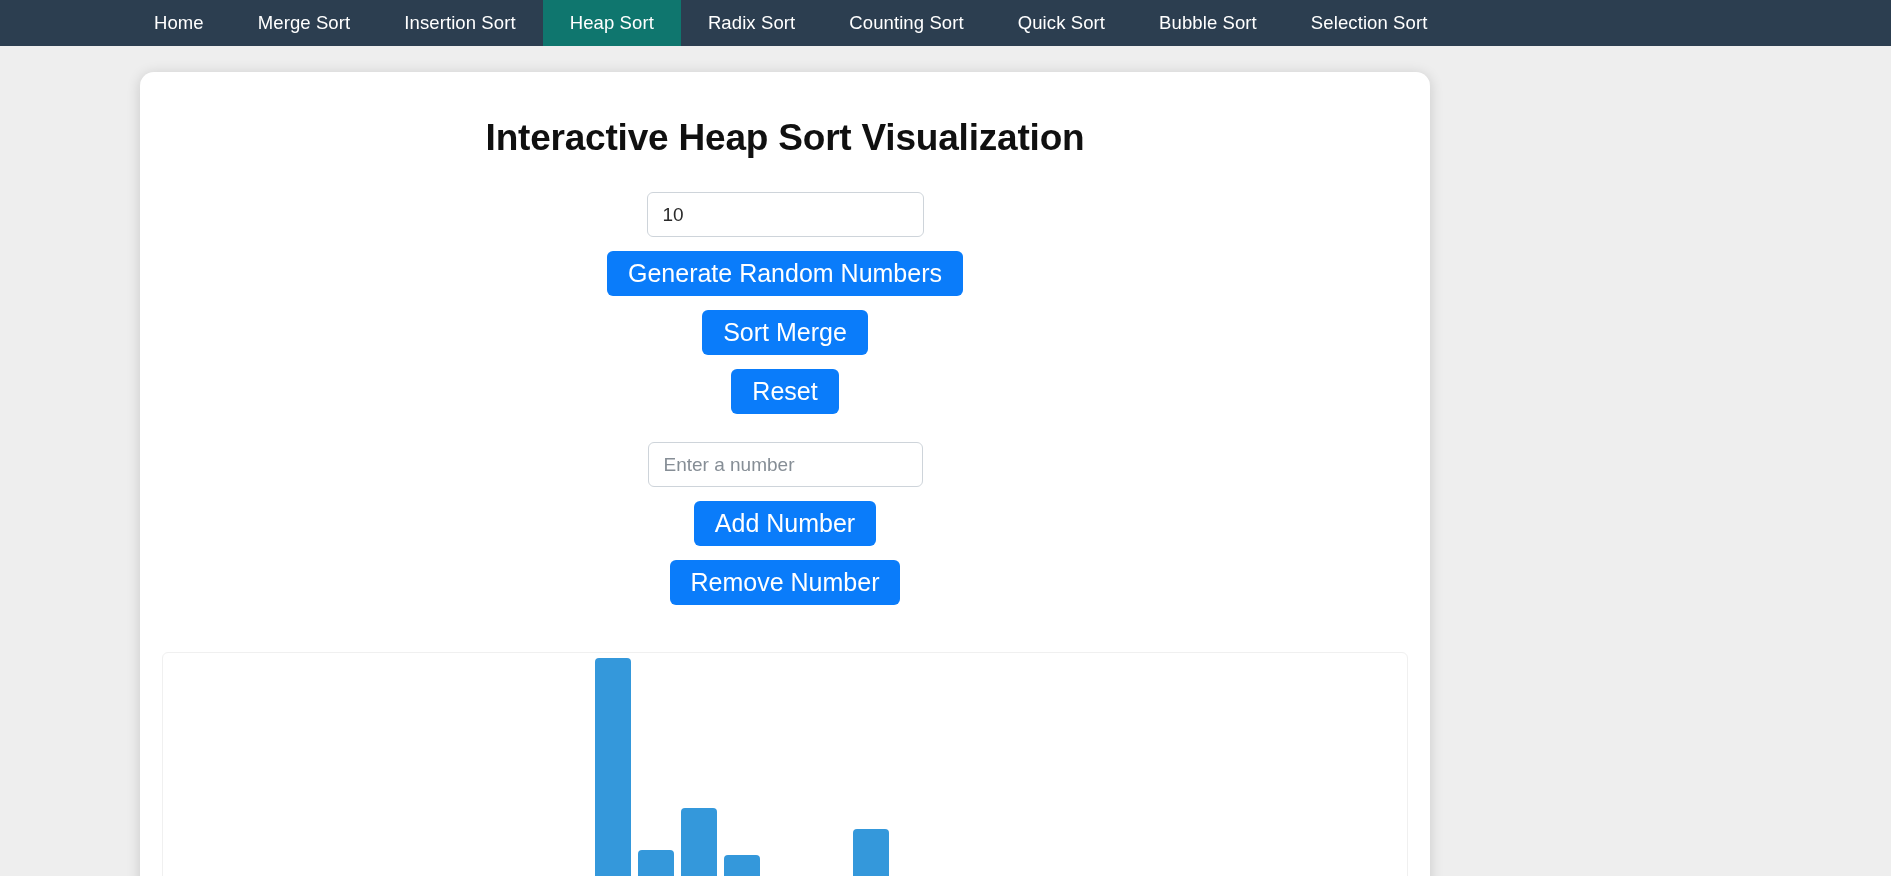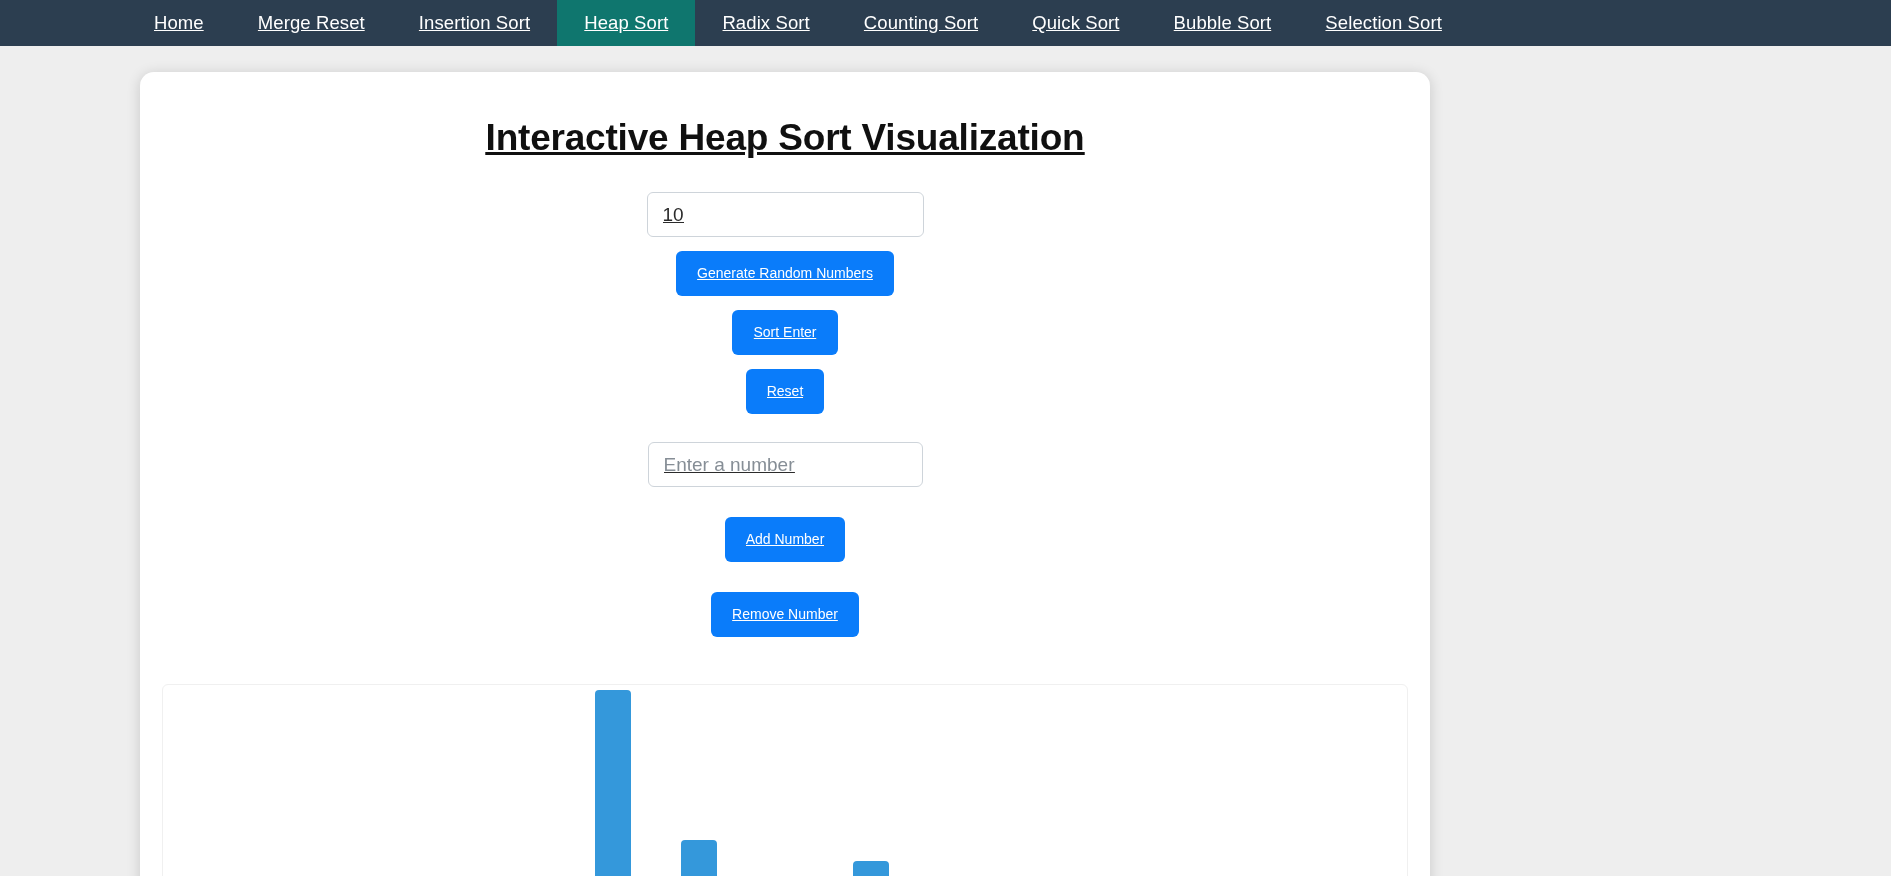--- a/index.html
+++ b/index.html
@@ -1,16 +1,16 @@
 <!DOCTYPE html>
 <html><head>
 <meta charset="utf-8">
 <title>Interactive Heap Sort Visualization</title>
 <style>
-  * { box-sizing: border-box; text-decoration: underline; }
+  * { box-sizing: border-box; }
   html, body {
     margin: 0;
     padding: 0;
     width: 1891px;
     height: 876px;
     overflow: hidden;
     background: #eeeeee;
     font-family: "Liberation Sans", sans-serif;
   }
 
@@ -73,21 +73,21 @@
   .controls-row {
     display: flex;
     align-items: center;
     justify-content: center;
     gap: 14px;
     margin-top: 33px;
     flex-direction: column;
   }
   .controls-row.second {
     margin-top: 28px;
-    gap: 30px;
+    gap: 14px;
   }
 
   .text-input {
     height: 45px;
     border: 1px solid #ced4da;
     border-radius: 6px;
     background: #ffffff;
     font-size: 19px;
     color: #2b2b2b;
     padding: 0 15px;
@@ -97,21 +97,21 @@
   .text-input.count { width: 277px; }
   .text-input.value { width: 275px; }
   .text-input::placeholder { color: #868e96; }
 
   .btn {
     height: 45px;
     border: none;
     border-radius: 6px;
     background: #0a7cfa;
     color: #ffffff;
-    font-size: 14px;
+    font-size: 25px;
     font-family: "Liberation Sans", sans-serif;
     padding: 0 21px;
     cursor: pointer;
     white-space: nowrap;
     line-height: 45px;
   }
 
   
   .chart-box {
     margin: 47px 22px 0 22px;
@@ -138,39 +138,39 @@
     background: #3498db;
     border-radius: 4px 4px 0 0;
     flex: 0 0 auto;
   }
 </style>
 </head>
 <body>
 
 <div class="navbar" id="navbar">
     <div class="nav-item">Home</div>
-    <div class="nav-item">Merge Reset</div>
+    <div class="nav-item">Merge Sort</div>
     <div class="nav-item">Insertion Sort</div>
     <div class="nav-item active">Heap Sort</div>
     <div class="nav-item">Radix Sort</div>
     <div class="nav-item">Counting Sort</div>
     <div class="nav-item">Quick Sort</div>
     <div class="nav-item">Bubble Sort</div>
     <div class="nav-item">Selection Sort</div>
   </div>
 
 <div class="page">
   <div class="card">
 
     <h1 class="page-title">Interactive Heap Sort Visualization</h1>
 
     <div class="controls-row">
       <input class="text-input count" type="text" value="10" style="">
       <button class="btn">Generate Random Numbers</button>
-      <button class="btn">Sort Enter</button>
+      <button class="btn">Sort Merge</button>
       <button class="btn">Reset</button>
     </div>
 
     <div class="controls-row second">
       <input class="text-input value" type="text" placeholder="Enter a number" style="">
       <button class="btn">Add Number</button>
       <button class="btn">Remove Number</button>
     </div>
 
     <div class="chart-box">

